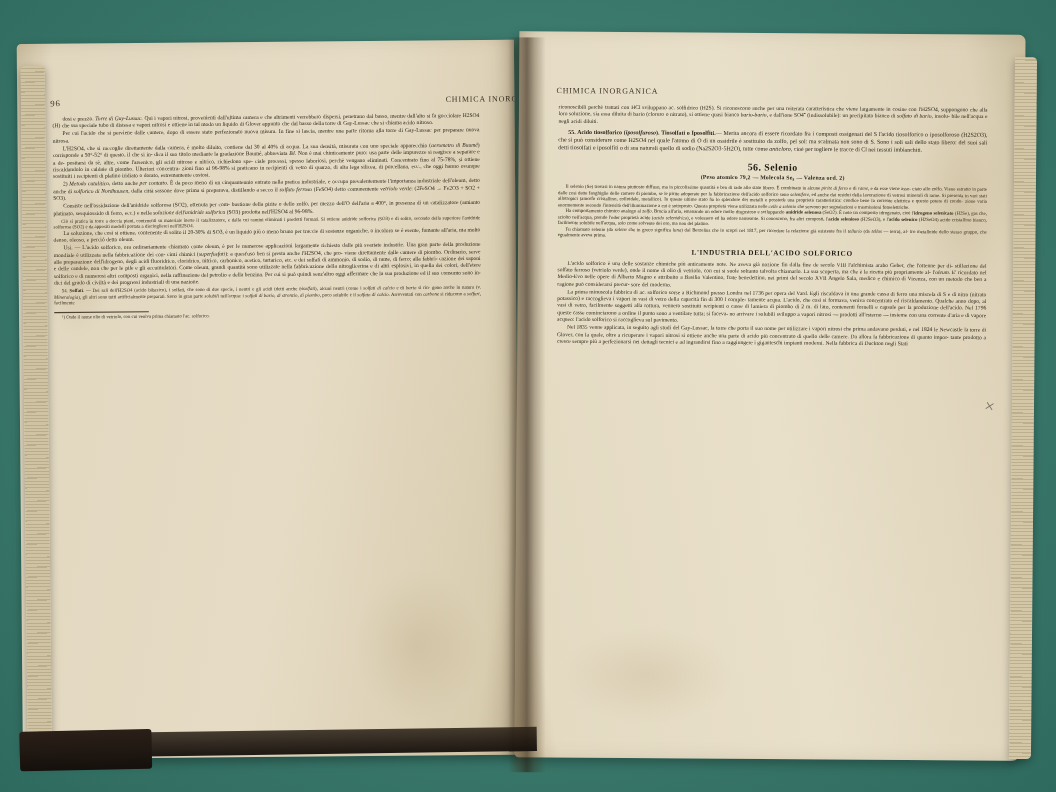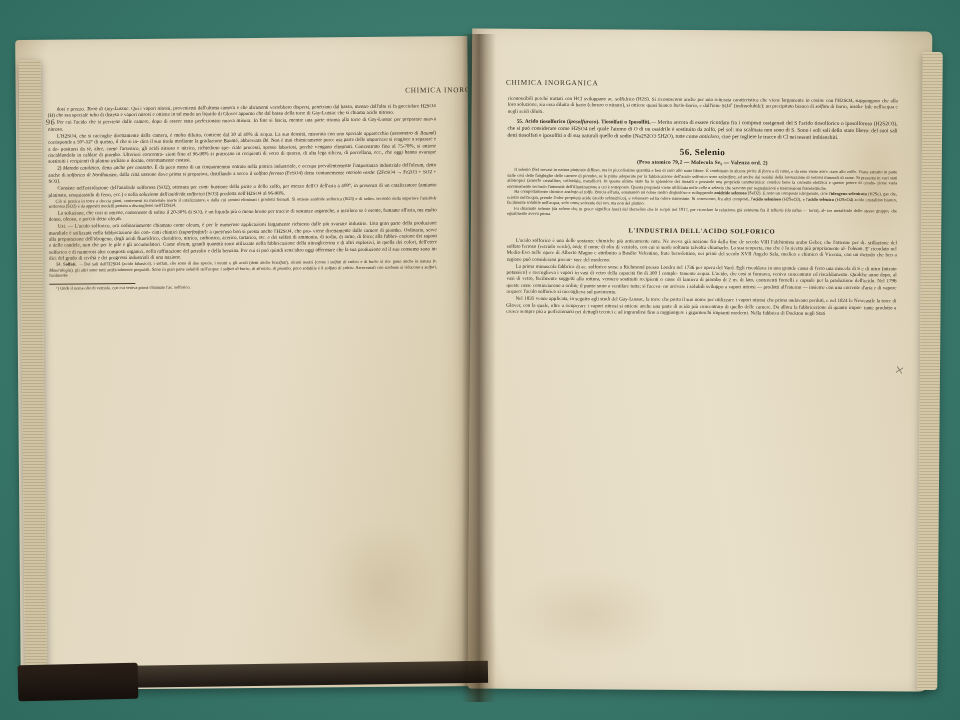--- a/index.html
+++ b/index.html
@@ -138,21 +138,21 @@
     display: flex;
     justify-content: space-between;
     font-variant: small-caps;
     font-size: 7.2px;
     letter-spacing: 0.8px;
     color: #3b3325;
   }
   #page-left .hdr { padding: 0 36px 0 30px; }
   #page-right .hdr { padding: 0 36px 0 34px; }
 
-  .folio { font-size: 8px; color: #3b3325; margin-top: 28px; }
+  .folio { font-size: 8px; color: #3b3325; }
 
   .col {
     position: absolute;
     top: 66px;
     color: #241f16;
     text-align: justify;
   }
   #page-left .col { left: 32px; width: 388px; }
   #page-right .col { left: 36px; width: 390px; }
 

